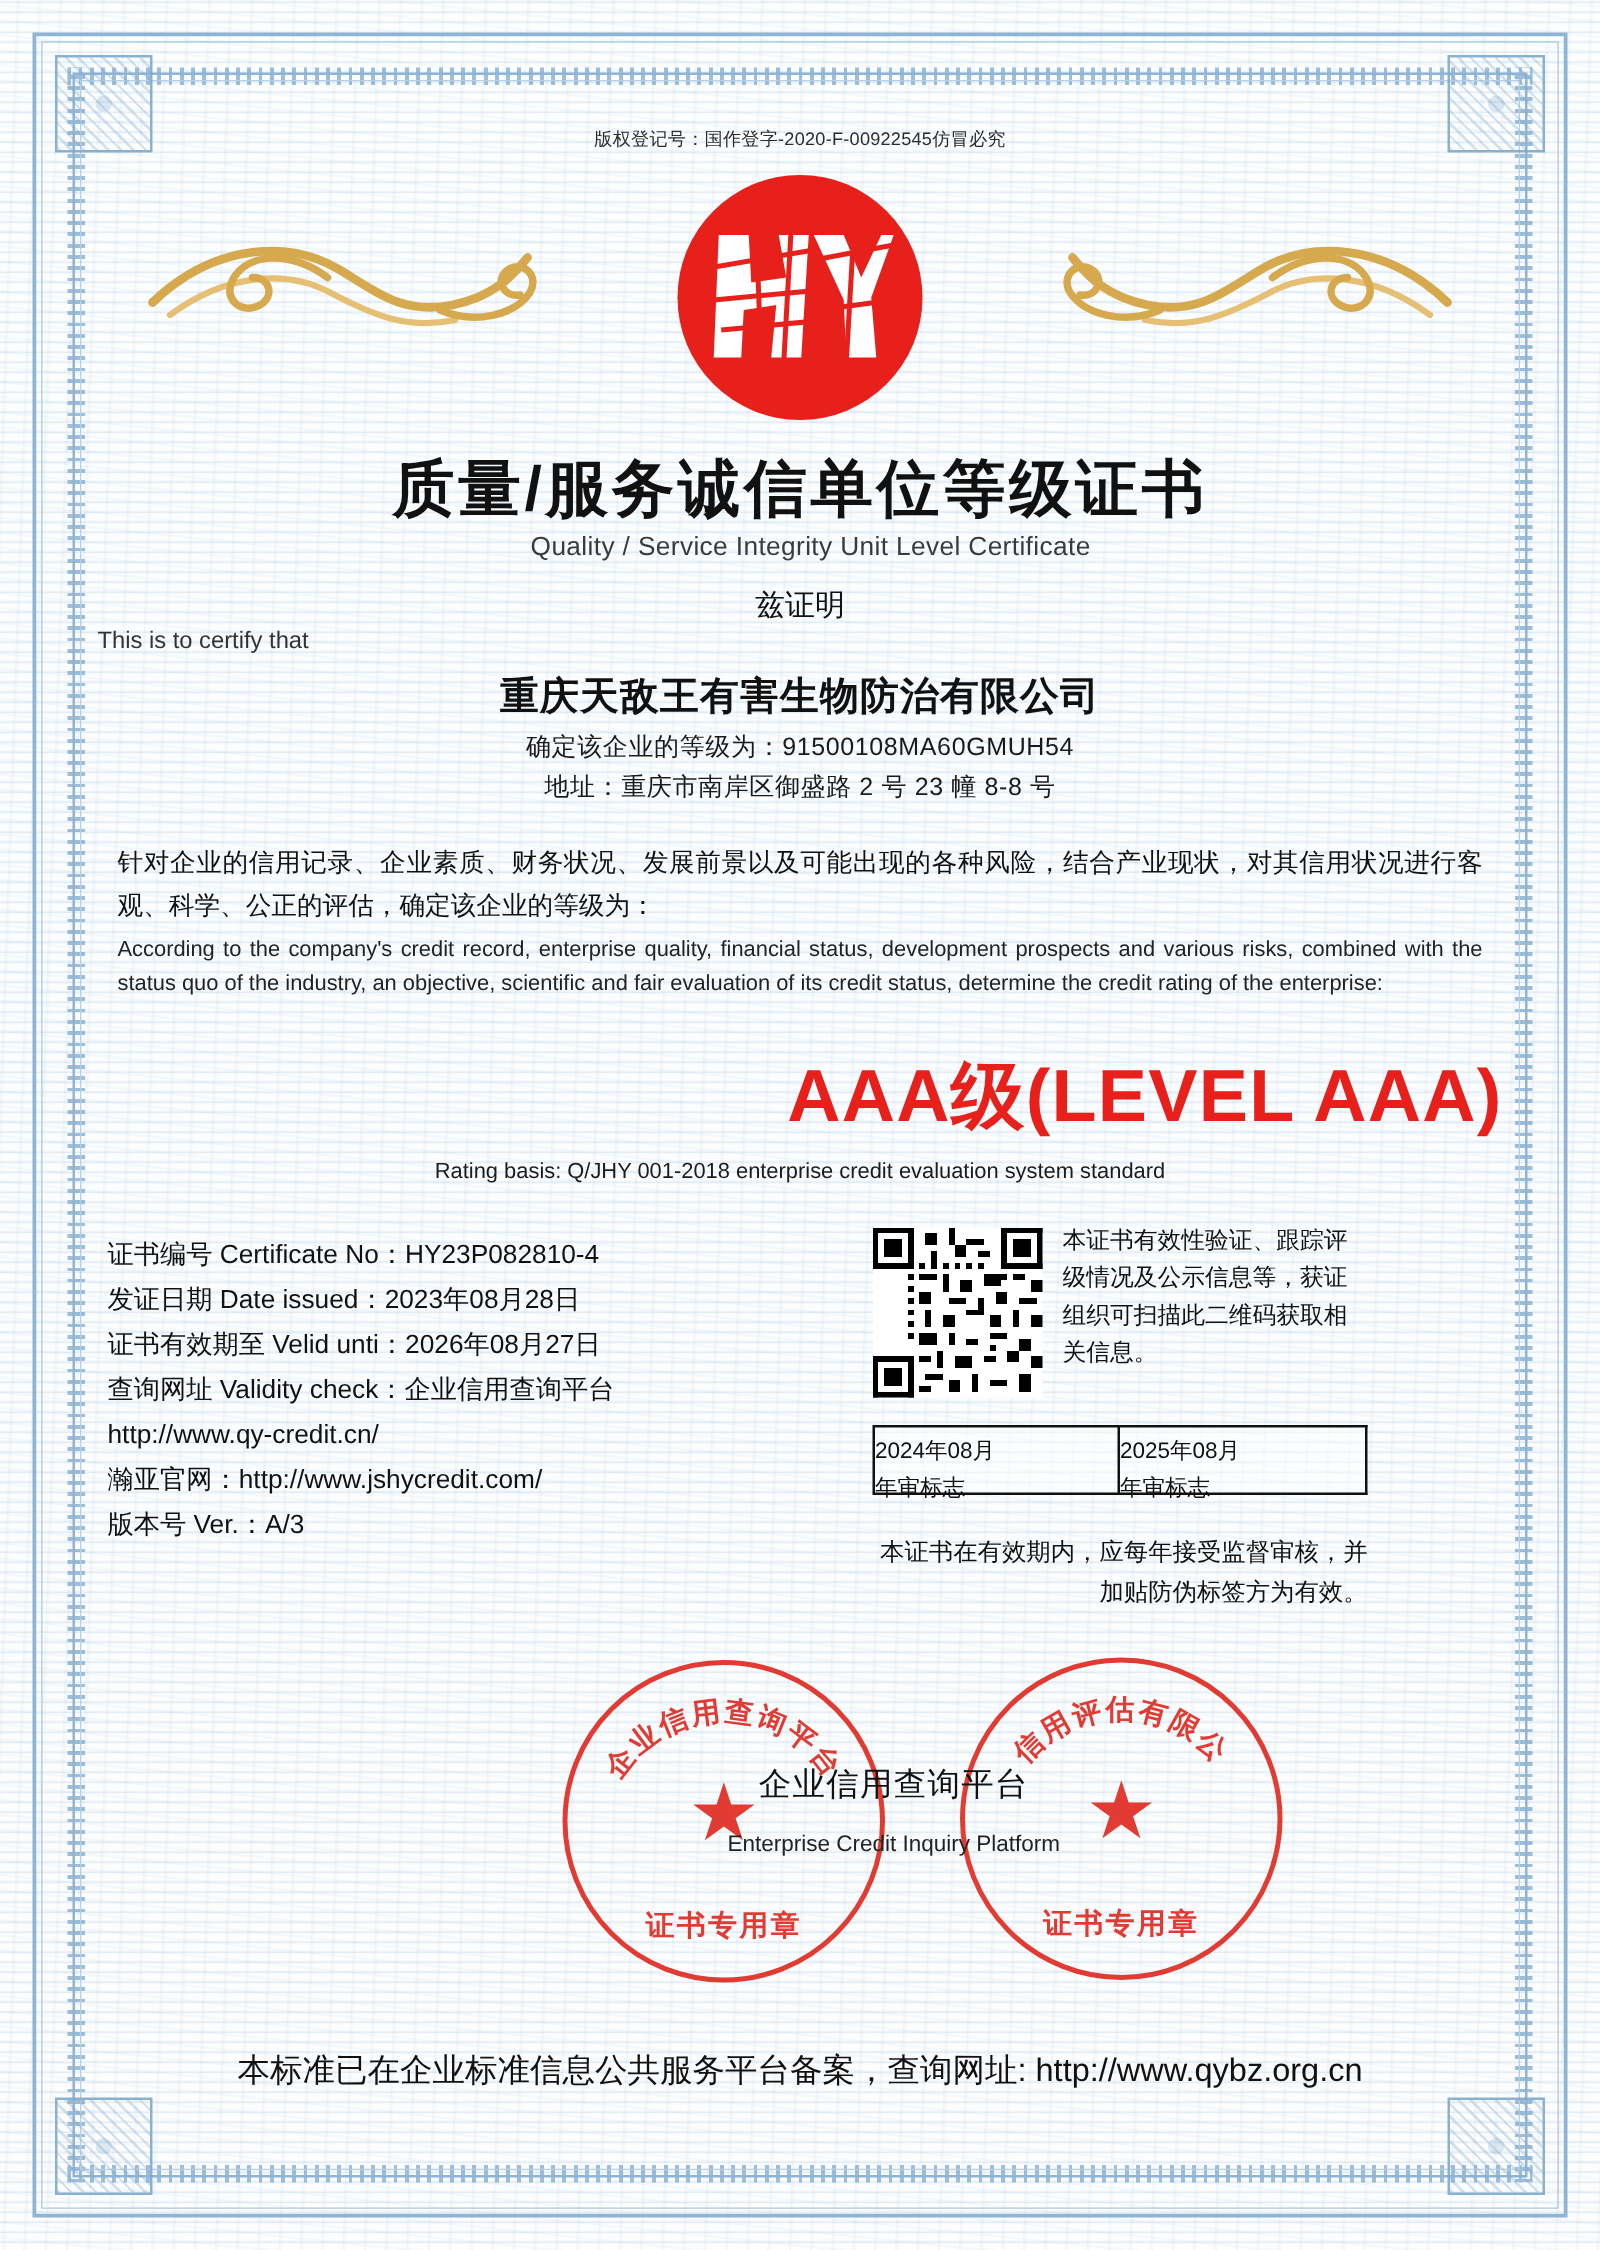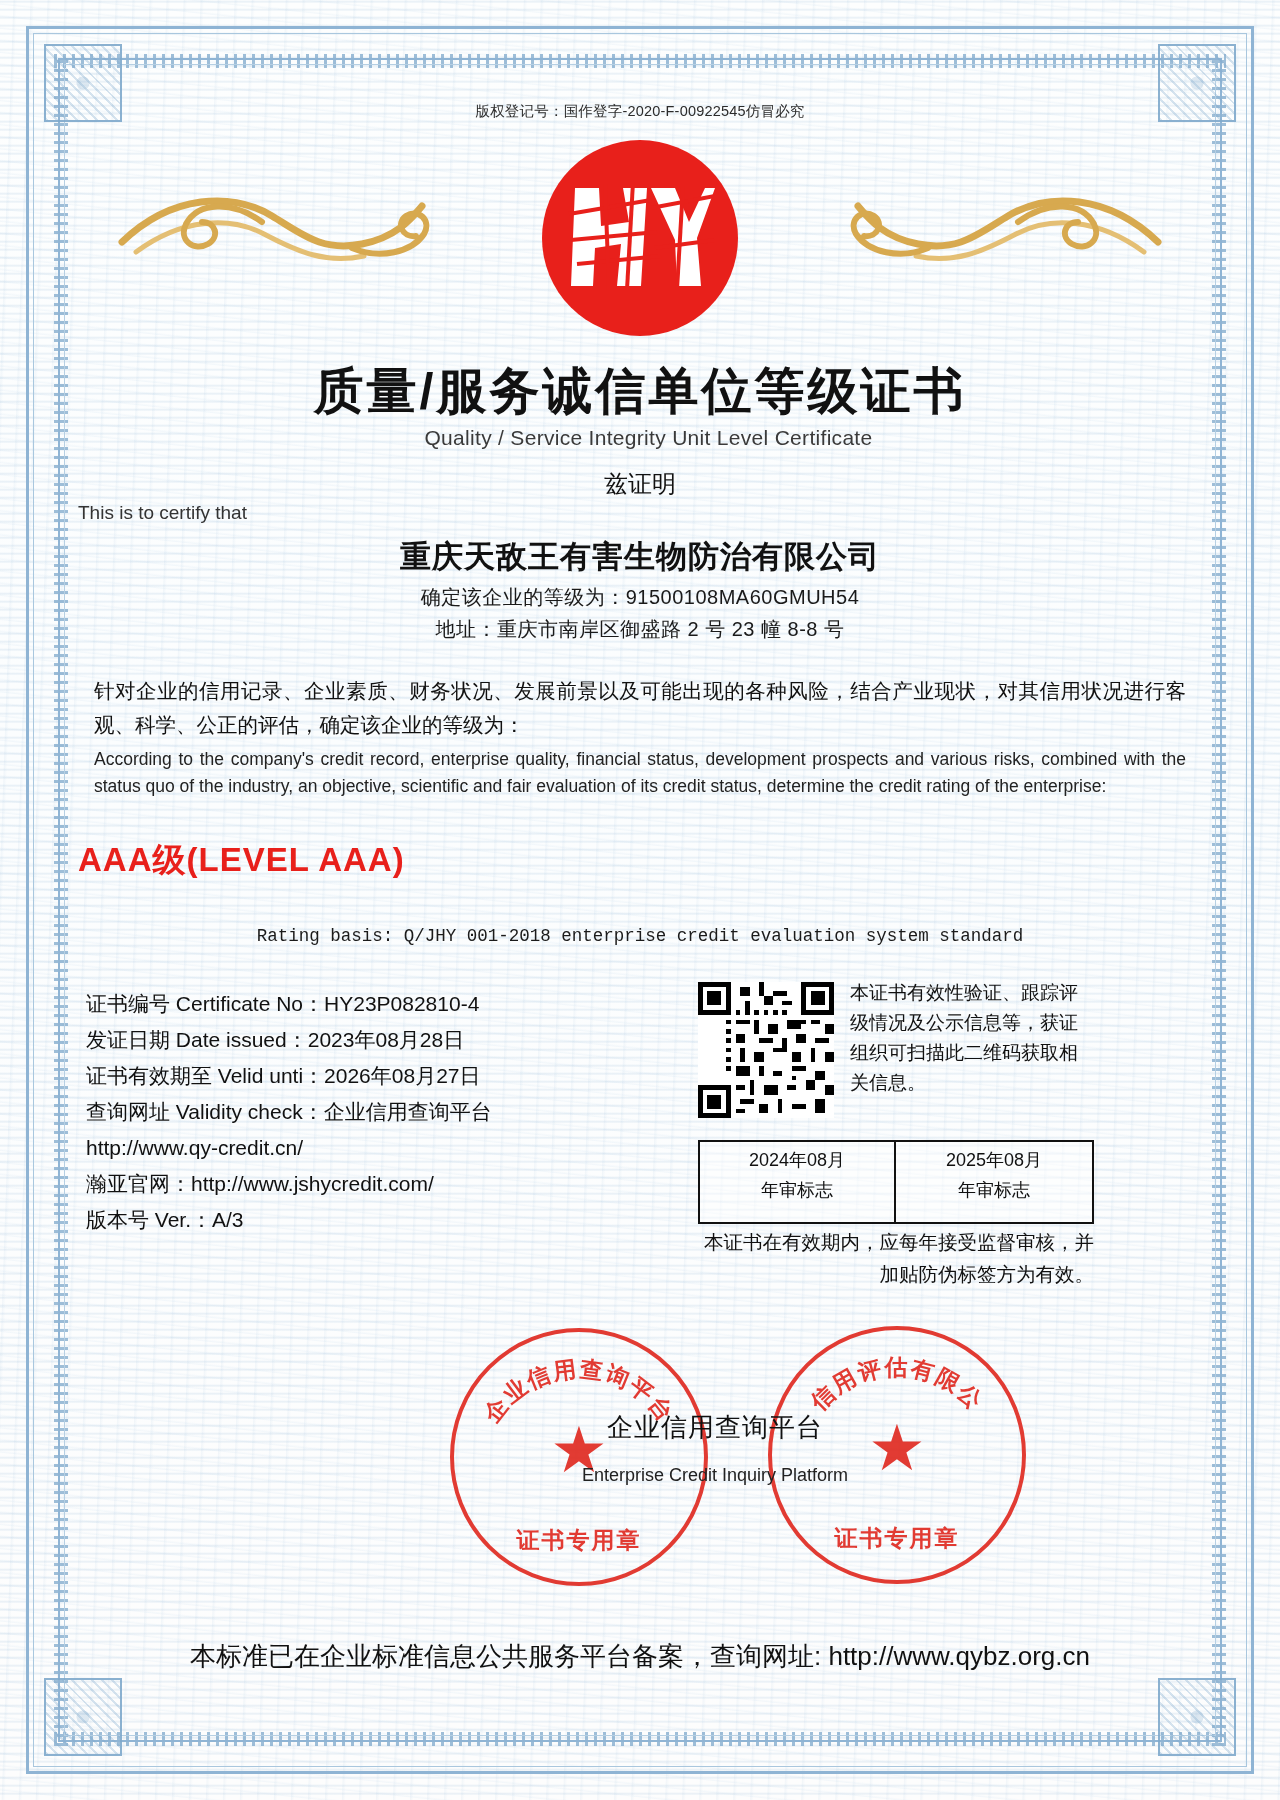--- a/index.html
+++ b/index.html
@@ -222,40 +222,39 @@
     top: 668px; left: 16px; right: 16px;
     font-size: 17.5px;
     line-height: 27px;
     color: #222;
     text-align: justify;
   }
 
   .level {
     position: absolute;
     top: 760px; left: 0; right: 0;
-    text-align: left;
-    font-size: 33px;
+    text-align: right;
+    font-size: 59px;
     font-weight: bold;
     color: #e8201b;
     letter-spacing: 1px;
   }
   .basis-cn {
     position: absolute;
     top: 822px; left: 0; right: 0;
     text-align: center;
     font-size: 17.5px;
     color: #1b1b1b;
   }
   .basis-en {
     position: absolute;
     top: 848px; left: 0; right: 0;
     text-align: center;
     font-size: 17.5px;
     color: #1b1b1b;
-    font-family: Liberation Mono, monospace;
   }
 
   
   .details {
     position: absolute;
     top: 908px;
     left: 8px;
     width: 560px;
     font-size: 21px;
     line-height: 36px;
@@ -286,23 +285,22 @@
   }
   .annual-row {
     position: absolute;
     left: 0; top: 162px;
     width: 396px;
     display: flex;
   }
   .annual-cell {
     width: 50%;
     border: 2px solid #111;
-    height: 84px;
+    height: 56px;
     box-sizing: border-box;
-    text-align: center;
     font-size: 18px;
     line-height: 30px;
     padding-top: 3px;
     color: #111;
     background: rgba(255,255,255,0.45);
   }
   .annual-cell + .annual-cell { border-left: none; }
   .annual-note {
     position: absolute;
     left: 0; top: 248px;

